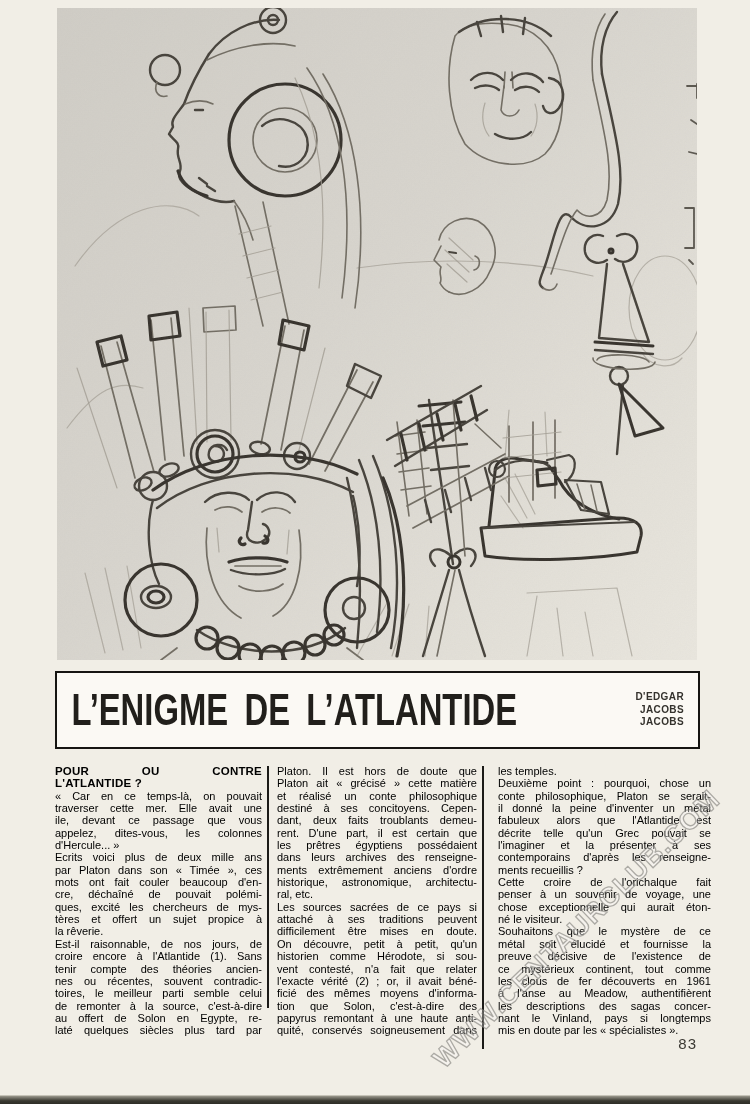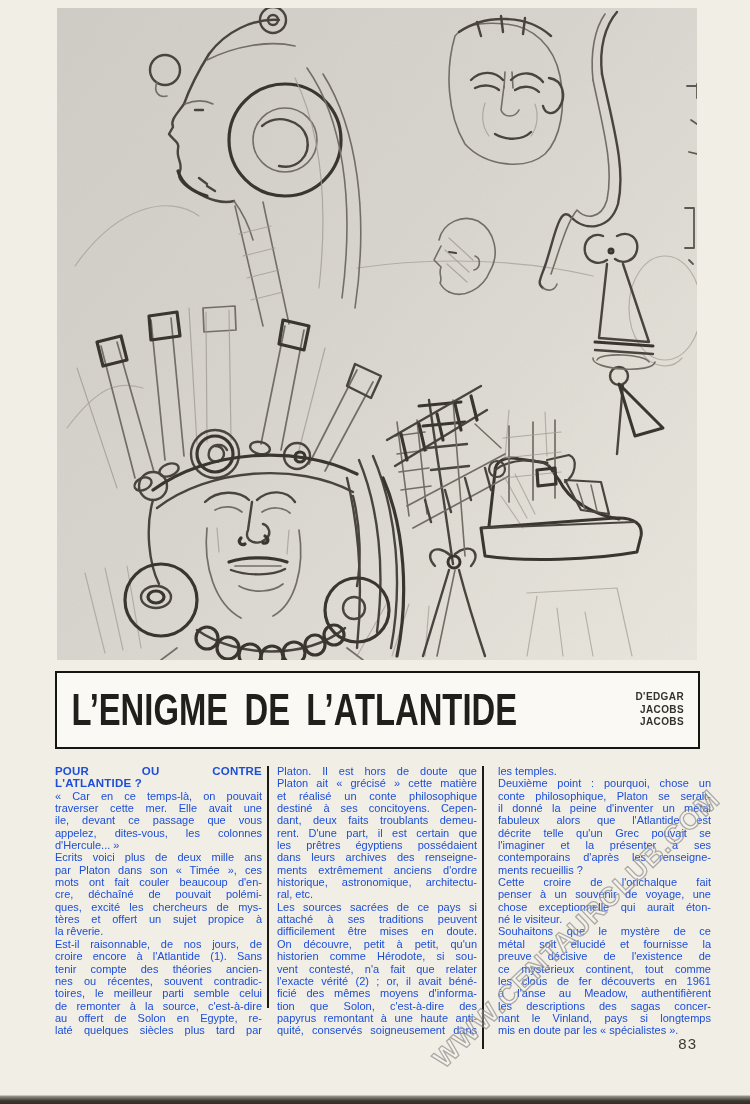--- a/index.html
+++ b/index.html
@@ -13,21 +13,21 @@
 
   
   .titlebox{position:absolute;left:55px;top:671px;width:645px;height:78px;box-sizing:border-box;
             border:2px solid #161512;background:#fbf9f4;display:flex;align-items:center;justify-content:space-between;}
   .title{margin:0;padding-left:18px;font-size:41px;font-weight:700;color:#211f1b;white-space:nowrap;
          letter-spacing:0px;word-spacing:9px;transform:scaleX(0.80) scaleY(1.08);transform-origin:left center;}
   .byline{padding-right:14px;text-align:right;font-size:10px;font-weight:700;color:#34322d;
           line-height:1.28;letter-spacing:.4px;}
 
   
-  .col{position:absolute;top:765px;color:#1d4ed8;}
+  .col{position:absolute;top:765px;color:#000000;}
   .col-1{left:55px;width:207px;}
   .col-2{left:277px;width:200px;}
   .col-3{left:498px;width:213px;}
   .line{font-size:11px;line-height:12.35px;white-space:normal;}
   .line.heading{font-weight:700;font-size:11.5px;letter-spacing:.2px;}
   .jl{text-align:justify;text-align-last:justify;}
   .divider{position:absolute;width:2px;background:#1b1a17;}
   .divider-1{left:267px;top:766px;height:242px;}
   .divider-2{left:482px;top:766px;height:283px;}
 

